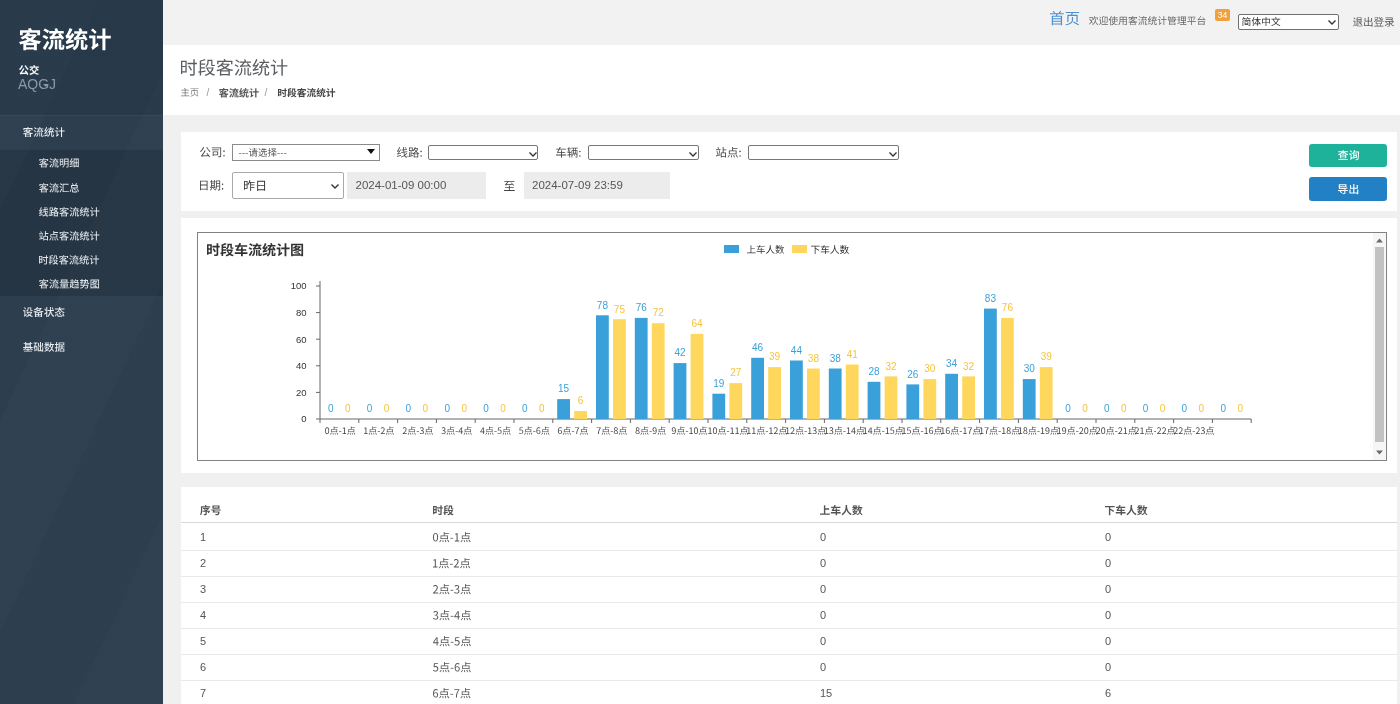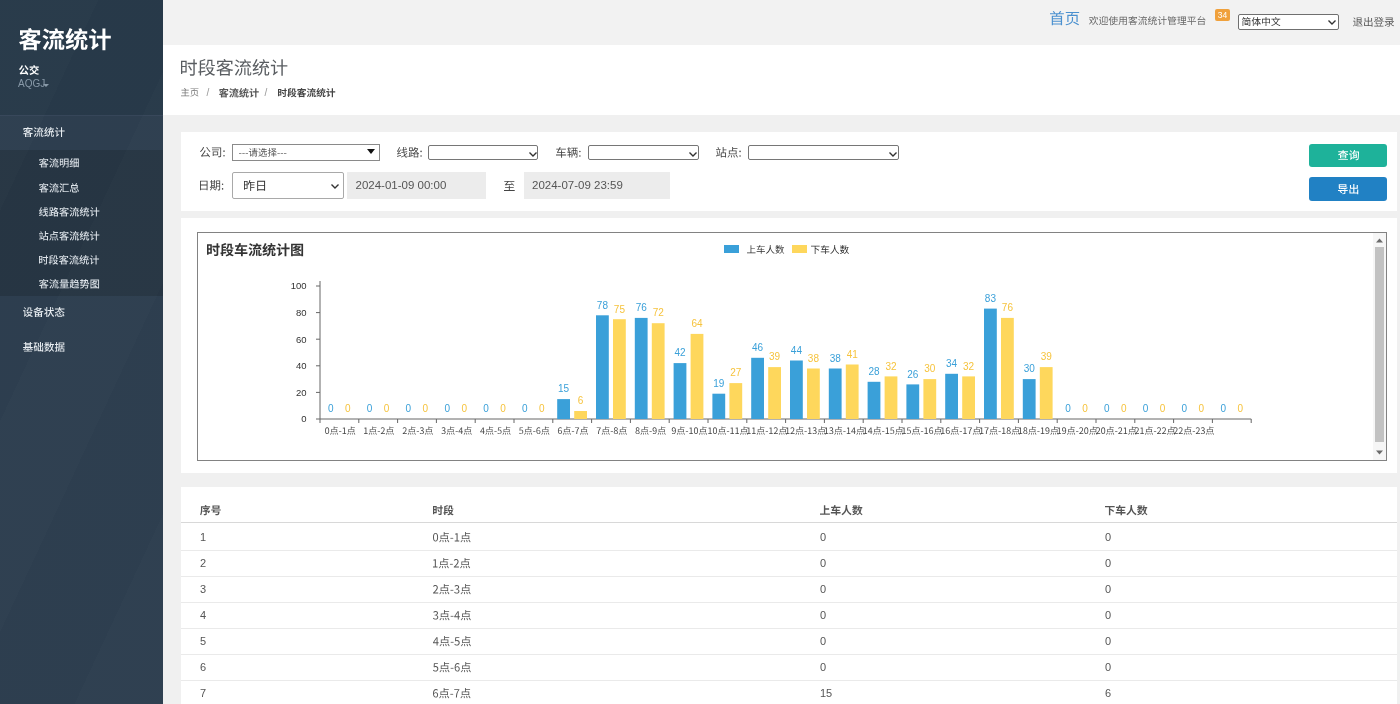--- a/index.html
+++ b/index.html
@@ -20,21 +20,21 @@
       <use href="#g2" x="2000"></use>
       <use href="#g3" x="3000"></use>
     </g>
   </svg>
 <svg style="position:absolute;left:18.5px;top:65.0px;overflow:visible" width="21" height="11">
     <g fill="#ffffff" transform="translate(-0.40,8.96) scale(0.01040,-0.01040)">
       <use href="#g4" x="0"></use>
       <use href="#g5" x="1000"></use>
     </g>
   </svg>
-<div class="abs" style="left:18px;top:78px;width:60px;height:12px;color:#8899a8;font-size:10px;line-height:12px">AQGJ</div>
+<div class="abs" style="left:18px;top:78px;width:60px;height:12px;color:#8899a8;font-size:14px;line-height:12px">AQGJ</div>
 <div class="abs" style="left:43px;top:83.5px;width:0;height:0;border:3px solid transparent;border-top:3.5px solid #8899a8"></div>
 <svg style="position:absolute;left:22.8px;top:127.0px;overflow:visible" width="43" height="11">
     <g fill="#e9eef2" transform="translate(-0.34,9.05) scale(0.01060,-0.01060)">
       <use href="#g6" x="0"></use>
       <use href="#g7" x="1000"></use>
       <use href="#g8" x="2000"></use>
       <use href="#g9" x="3000"></use>
     </g>
   </svg>
 <svg style="position:absolute;left:38.5px;top:158.3px;overflow:visible" width="41" height="11">

